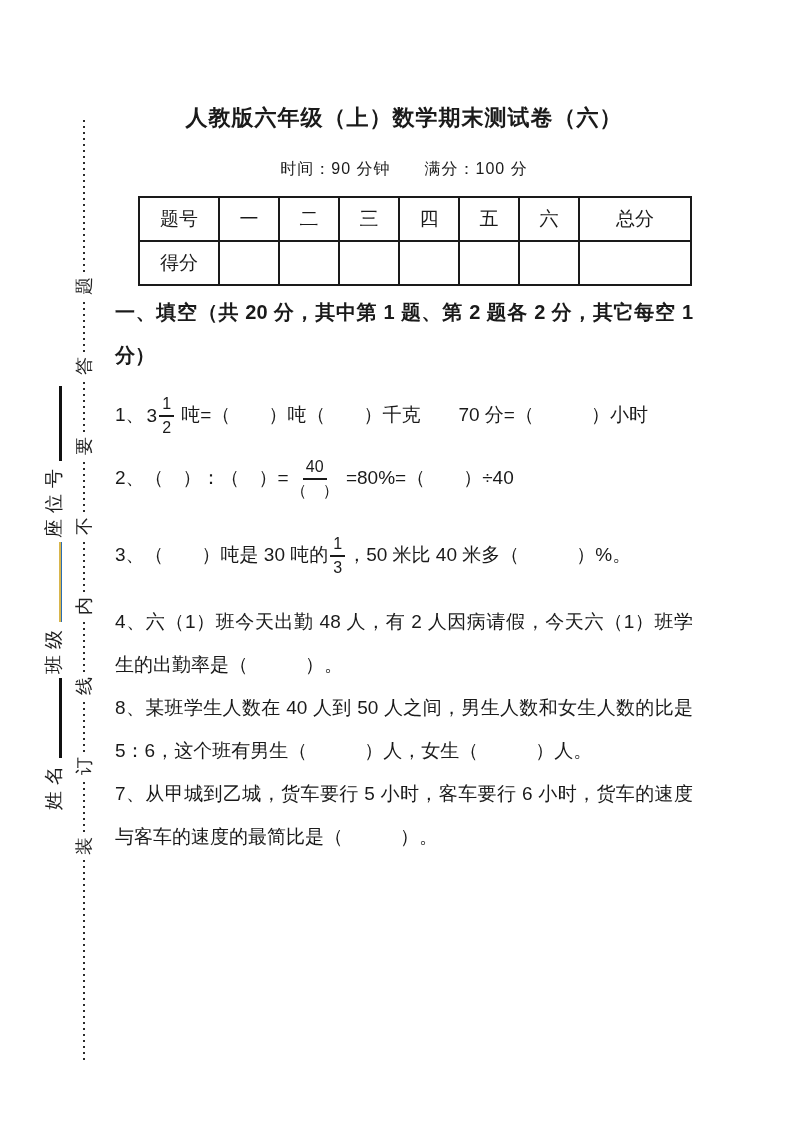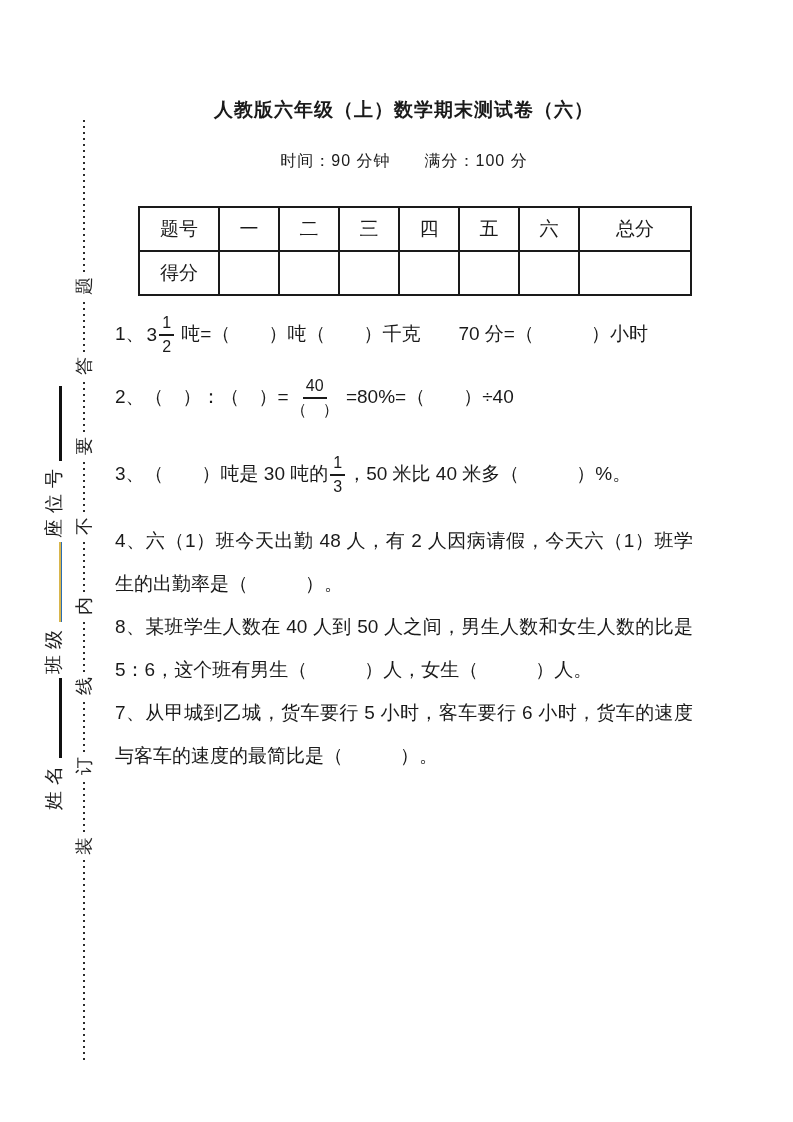--- a/index.html
+++ b/index.html
@@ -9,30 +9,30 @@
     background:#ffffff;
     overflow:hidden;
     font-family:"Liberation Sans","DejaVu Sans",sans-serif;
     color:#1a1a1a;
   }
   
   #main{
     position:absolute;left:115px;top:95px;width:578px;
   }
   .title{
-    font-size:19px;font-weight:bold;line-height:30px;
-    text-align:center;letter-spacing:1px;margin:0;
+    font-size:22px;font-weight:bold;line-height:30px;
+    text-align:center;letter-spacing:1px;margin:8px;
   }
   .subtitle{
     font-size:16px;line-height:28px;text-align:center;
     margin-top:22px;letter-spacing:1px;
   }
   
   table.score{
-    border-collapse:collapse;margin-top:31px;margin-left:23px;
+    border-collapse:collapse;margin-top:13px;margin-left:23px;
     table-layout:fixed;
   }
   table.score td,table.score th{
     border:2px solid #1a1a1a;height:42px;padding:0;
     font-size:19px;font-weight:normal;text-align:center;vertical-align:middle;
   }
   col.c-label{width:80px;}
   col.c-num{width:60px;}
   col.c-total{width:112px;}
   
@@ -158,20 +158,21 @@
         <td></td>
         <td></td>
         <td></td>
         <td></td>
         <td></td>
         <td></td>
       </tr>
     </tbody>
       </table>
 
+    <div class="heading">一、填空（共 20 分，其中第 1 题、第 2 题各 2 分，其它每空 1 分）</div>
 
     <div class="q q1">1、<span class="frac">
           <span class="whole">3</span>
           <span class="stack">
             <span class="num">1</span>
             <span class="den">2</span>
           </span>
         </span> 吨=（　　）吨（　　）千克　　70 分=（　　　）小时</div>
     <div class="q q2">2、（　）：（　）=<span class="frac">
           <span class="stack">

